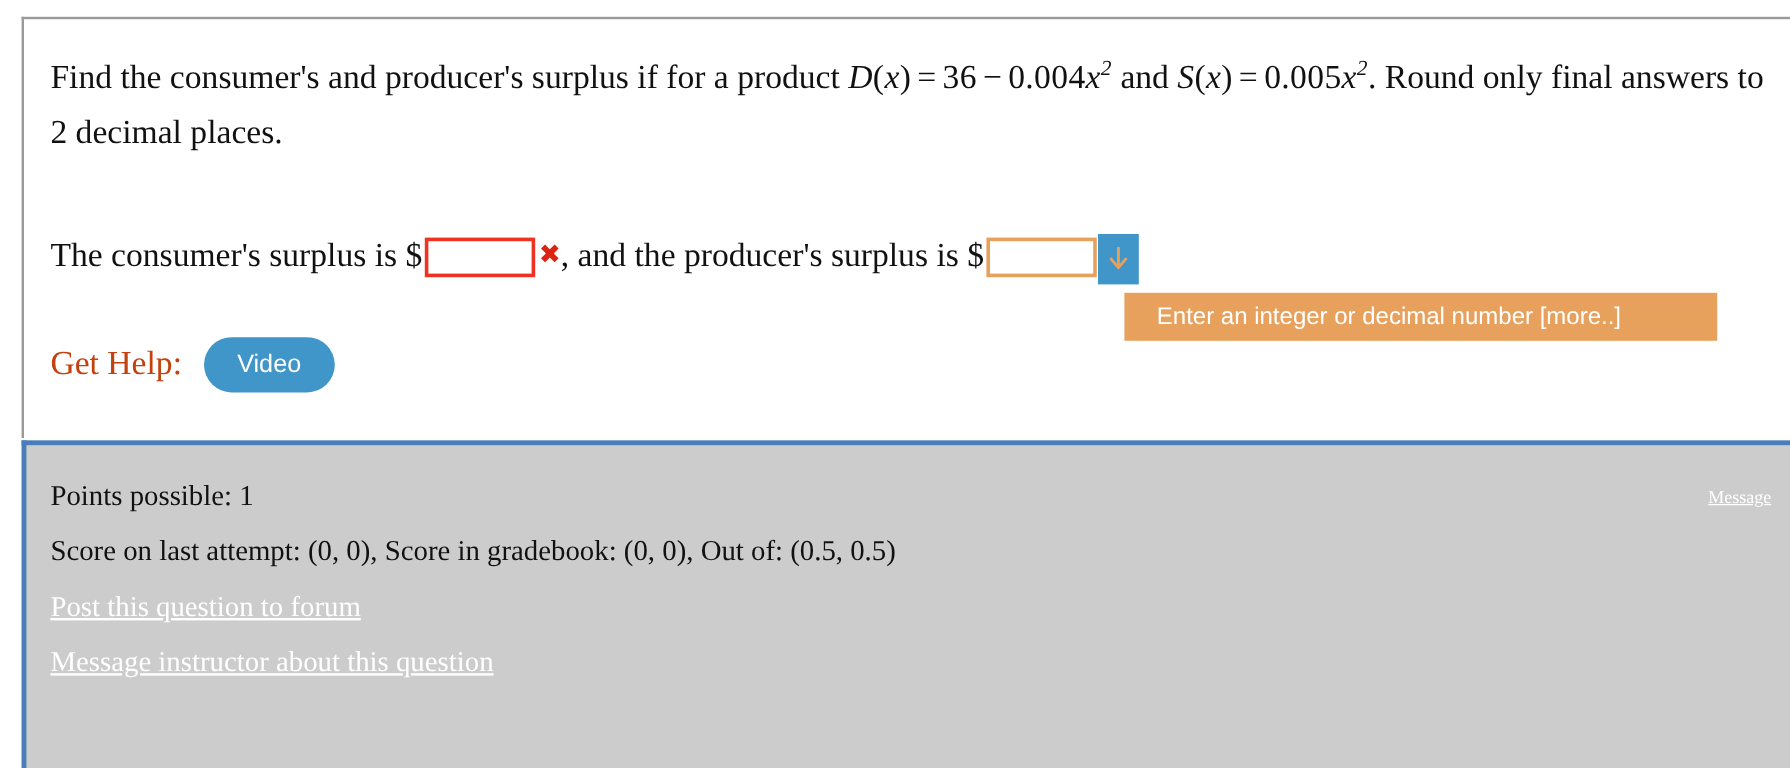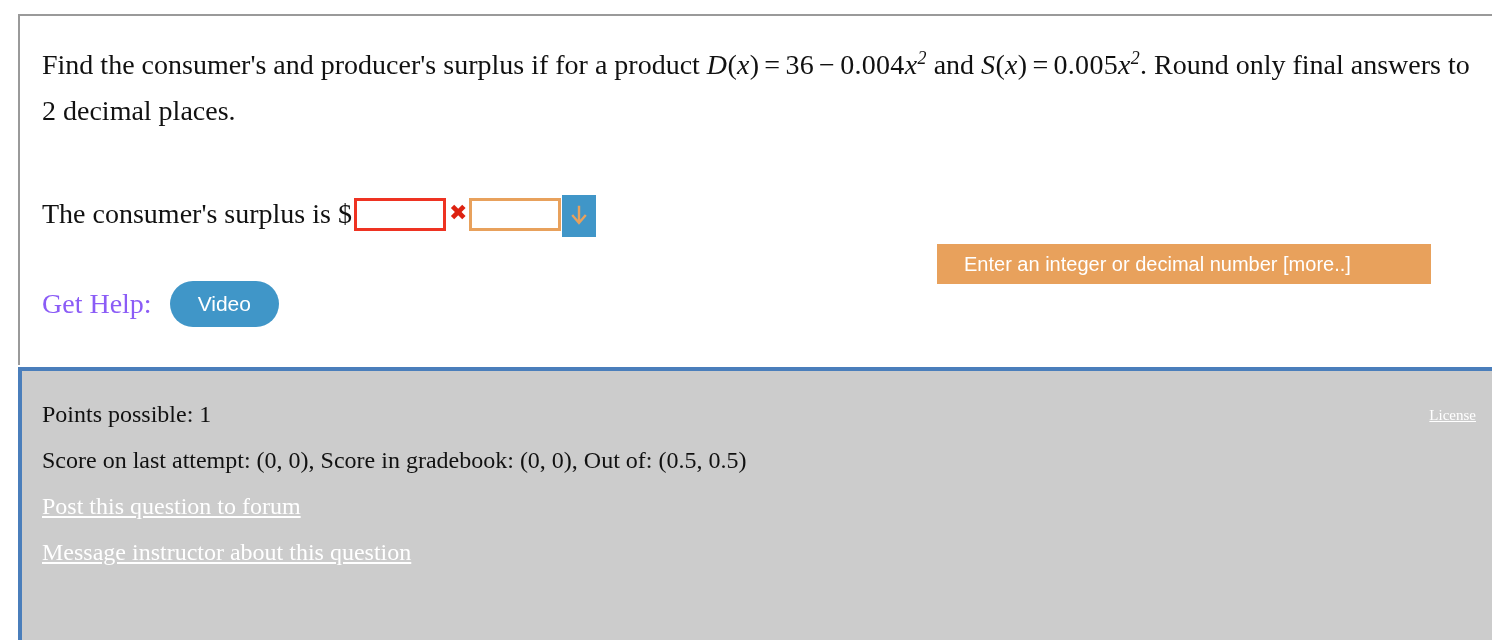--- a/index.html
+++ b/index.html
@@ -155,21 +155,21 @@
   .help-row {
     position: absolute;
     left: 22px;
     top: 265px;
     display: flex;
     align-items: center;
     gap: 12px;
   }
   .help-label {
     font-size: 28px;
-    color: #8b5cf6;
+    color: #c2410c;
     margin-right: 6px;
   }
   .pill {
     display: inline-flex;
     align-items: center;
     justify-content: center;
     background: #4096c8;
     color: #ffffff;
     border: none;
     border-radius: 28px;
@@ -233,20 +233,21 @@
 
     <div class="prompt">
       <span>Find the consumer's and producer's surplus if for a product </span><span class="math"><span class="mvar">D</span>(<span class="mvar">x</span>)<span class="mop">=</span><span class="mnum">36</span><span class="mop">−</span><span class="mnum">0.004</span><span class="mvar">x</span><span class="msup">2</span></span> <span>and</span> <span class="math"><span class="mvar">S</span>(<span class="mvar">x</span>)<span class="mop">=</span><span class="mnum">0.005</span><span class="mvar">x</span><span class="msup">2</span></span><span>. Round</span>
       <span>only final answers to 2 decimal places.</span>
     </div>
 
     <div class="answer-line">
       <span class="seg">The consumer's surplus is $</span>
         <input class="blank invalid" type="text" value="" placeholder="" style="">
         <span class="xmark">✖</span>
+        <span class="seg">, and the producer's surplus is $</span>
         <input class="blank focused" type="text" value="" placeholder="" style="">
         <span class="arrow-box">
           <svg width="20" height="22" viewBox="0 0 20 22" aria-hidden="true">
             <path d="M10 2 L10 17 M4 11 L10 18 L16 11" fill="none" stroke="#e8a15c" stroke-width="2.4" stroke-linecap="square"></path>
           </svg>
         </span>
     </div>
 
     <div class="tooltip">Enter an integer or decimal number [more..]</div>
 
@@ -257,16 +258,16 @@
 
   </div>
 
   <div class="footer-panel">
     <div class="footer-lines">
       <div class="fline">Points possible: 1</div>
       <div class="fline">Score on last attempt: (0, 0), Score in gradebook: (0, 0), Out of: (0.5, 0.5)</div>
       <div><a class="flink">Post this question to forum</a></div>
       <div><a class="flink">Message instructor about this question</a></div>
     </div>
-    <a class="license-link">License</a>
+    <a class="license-link">Message</a>
   </div>
 
 </div>
 
 </body></html>

